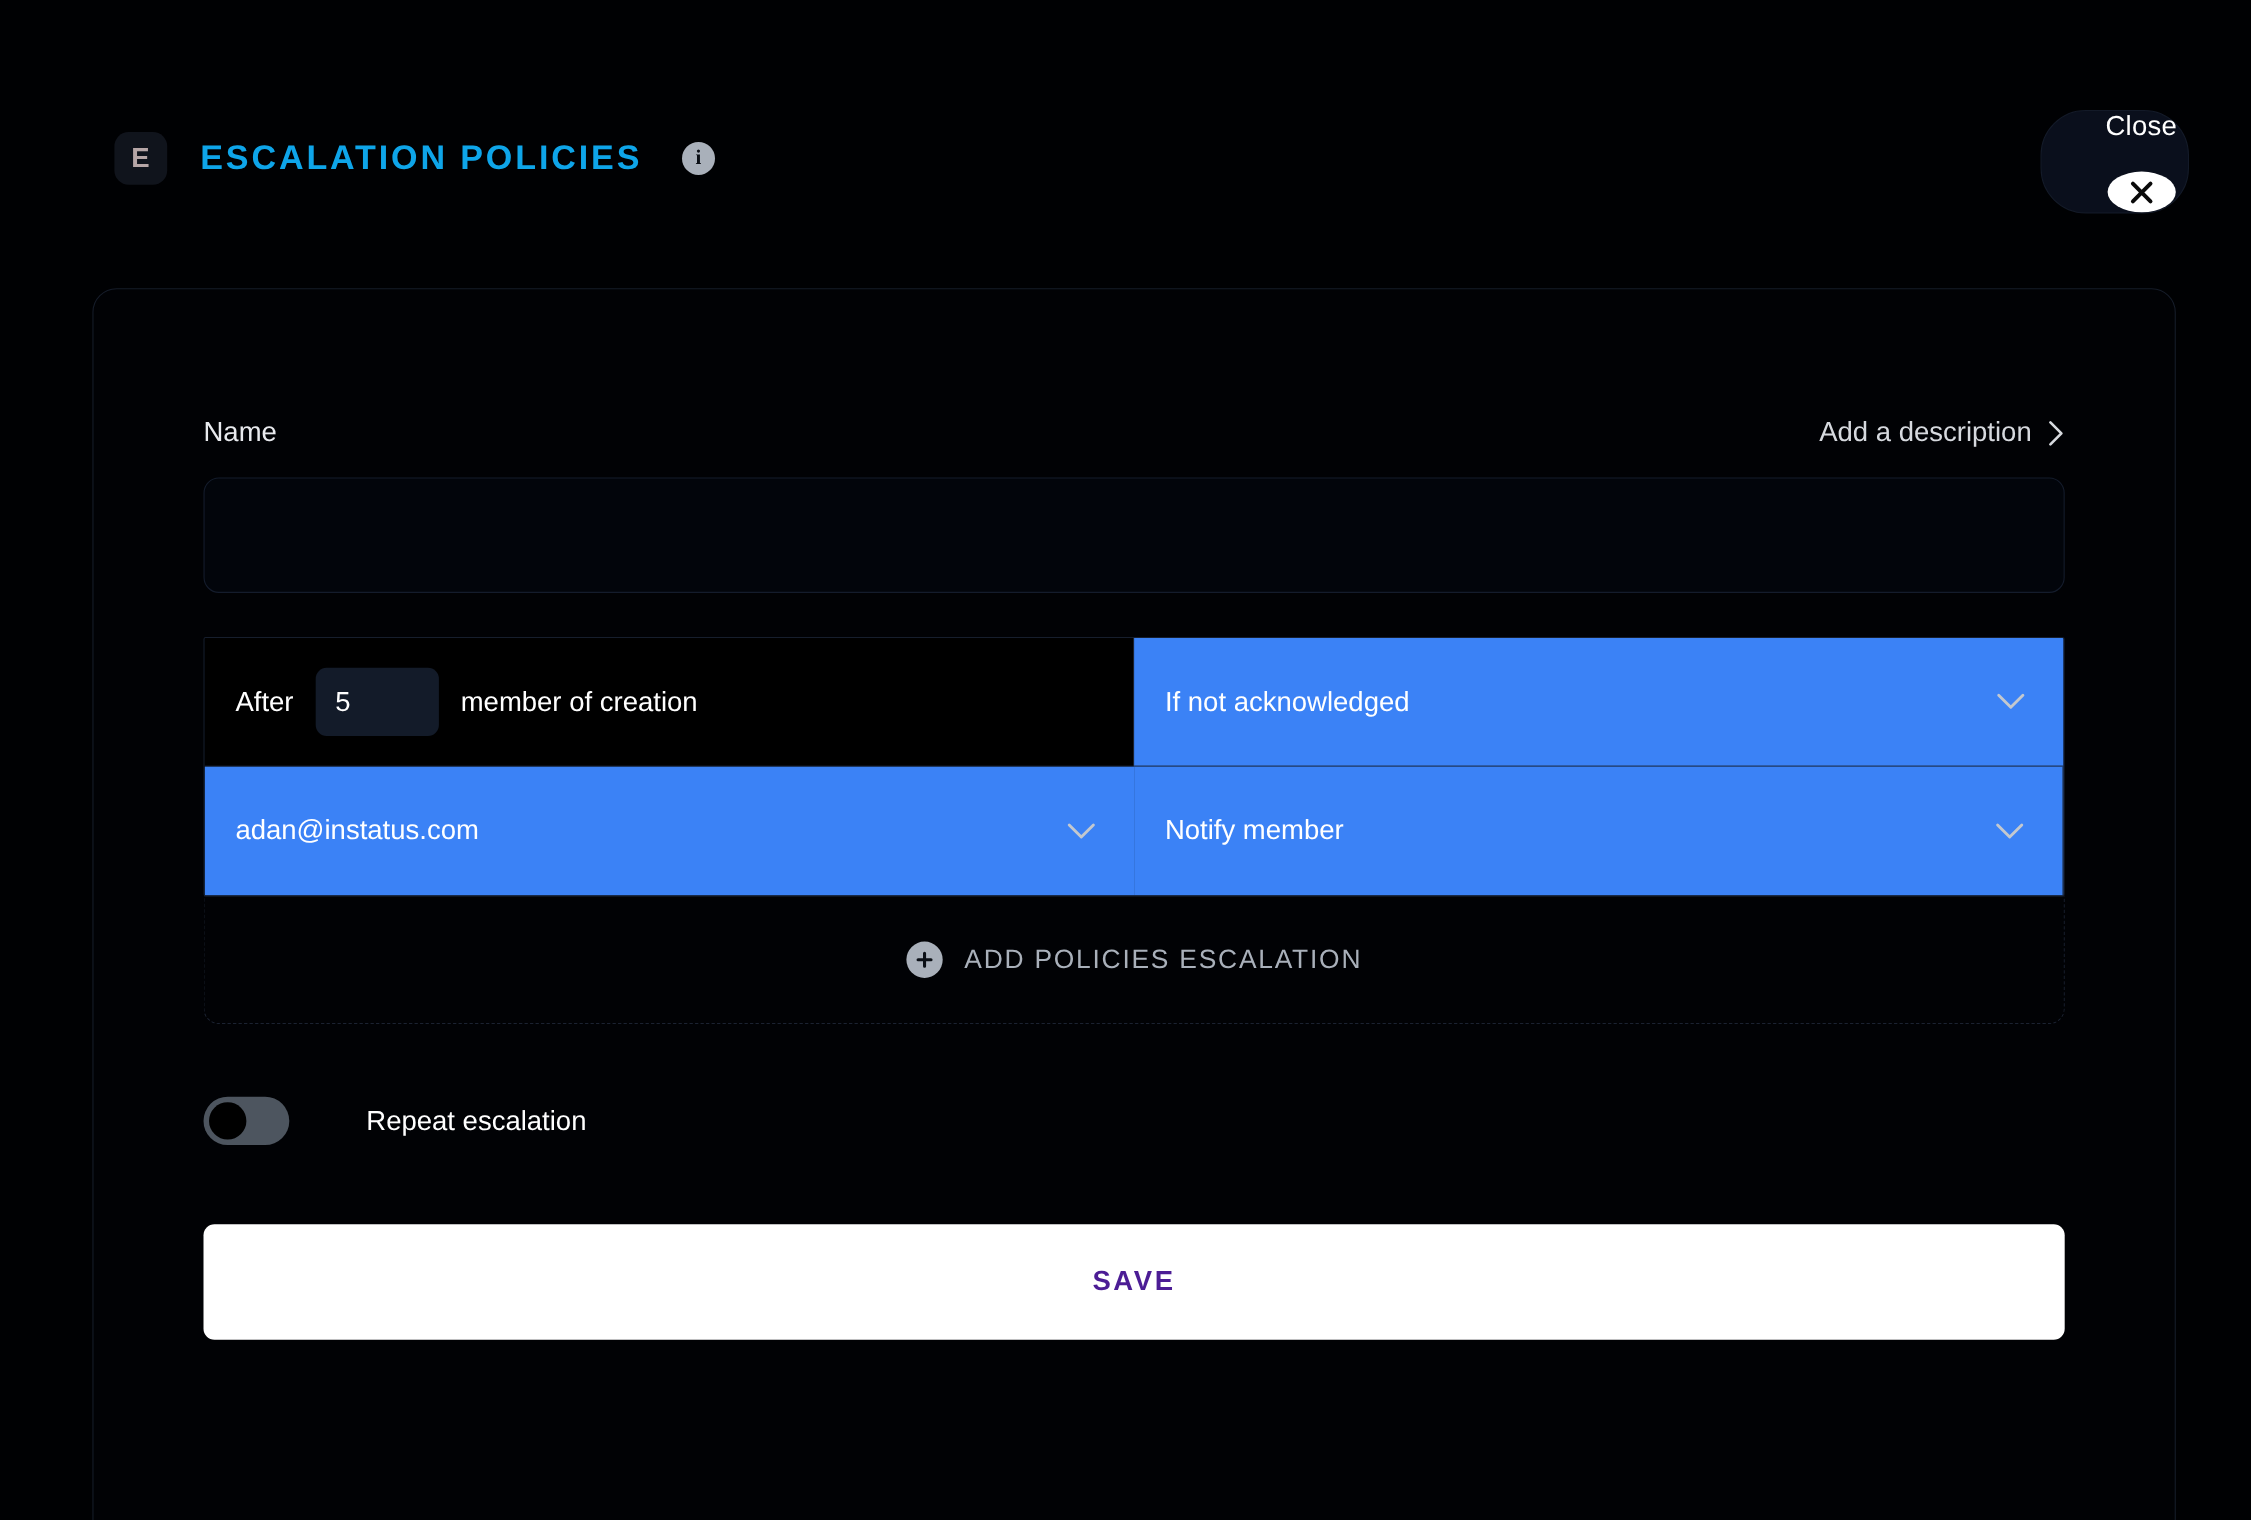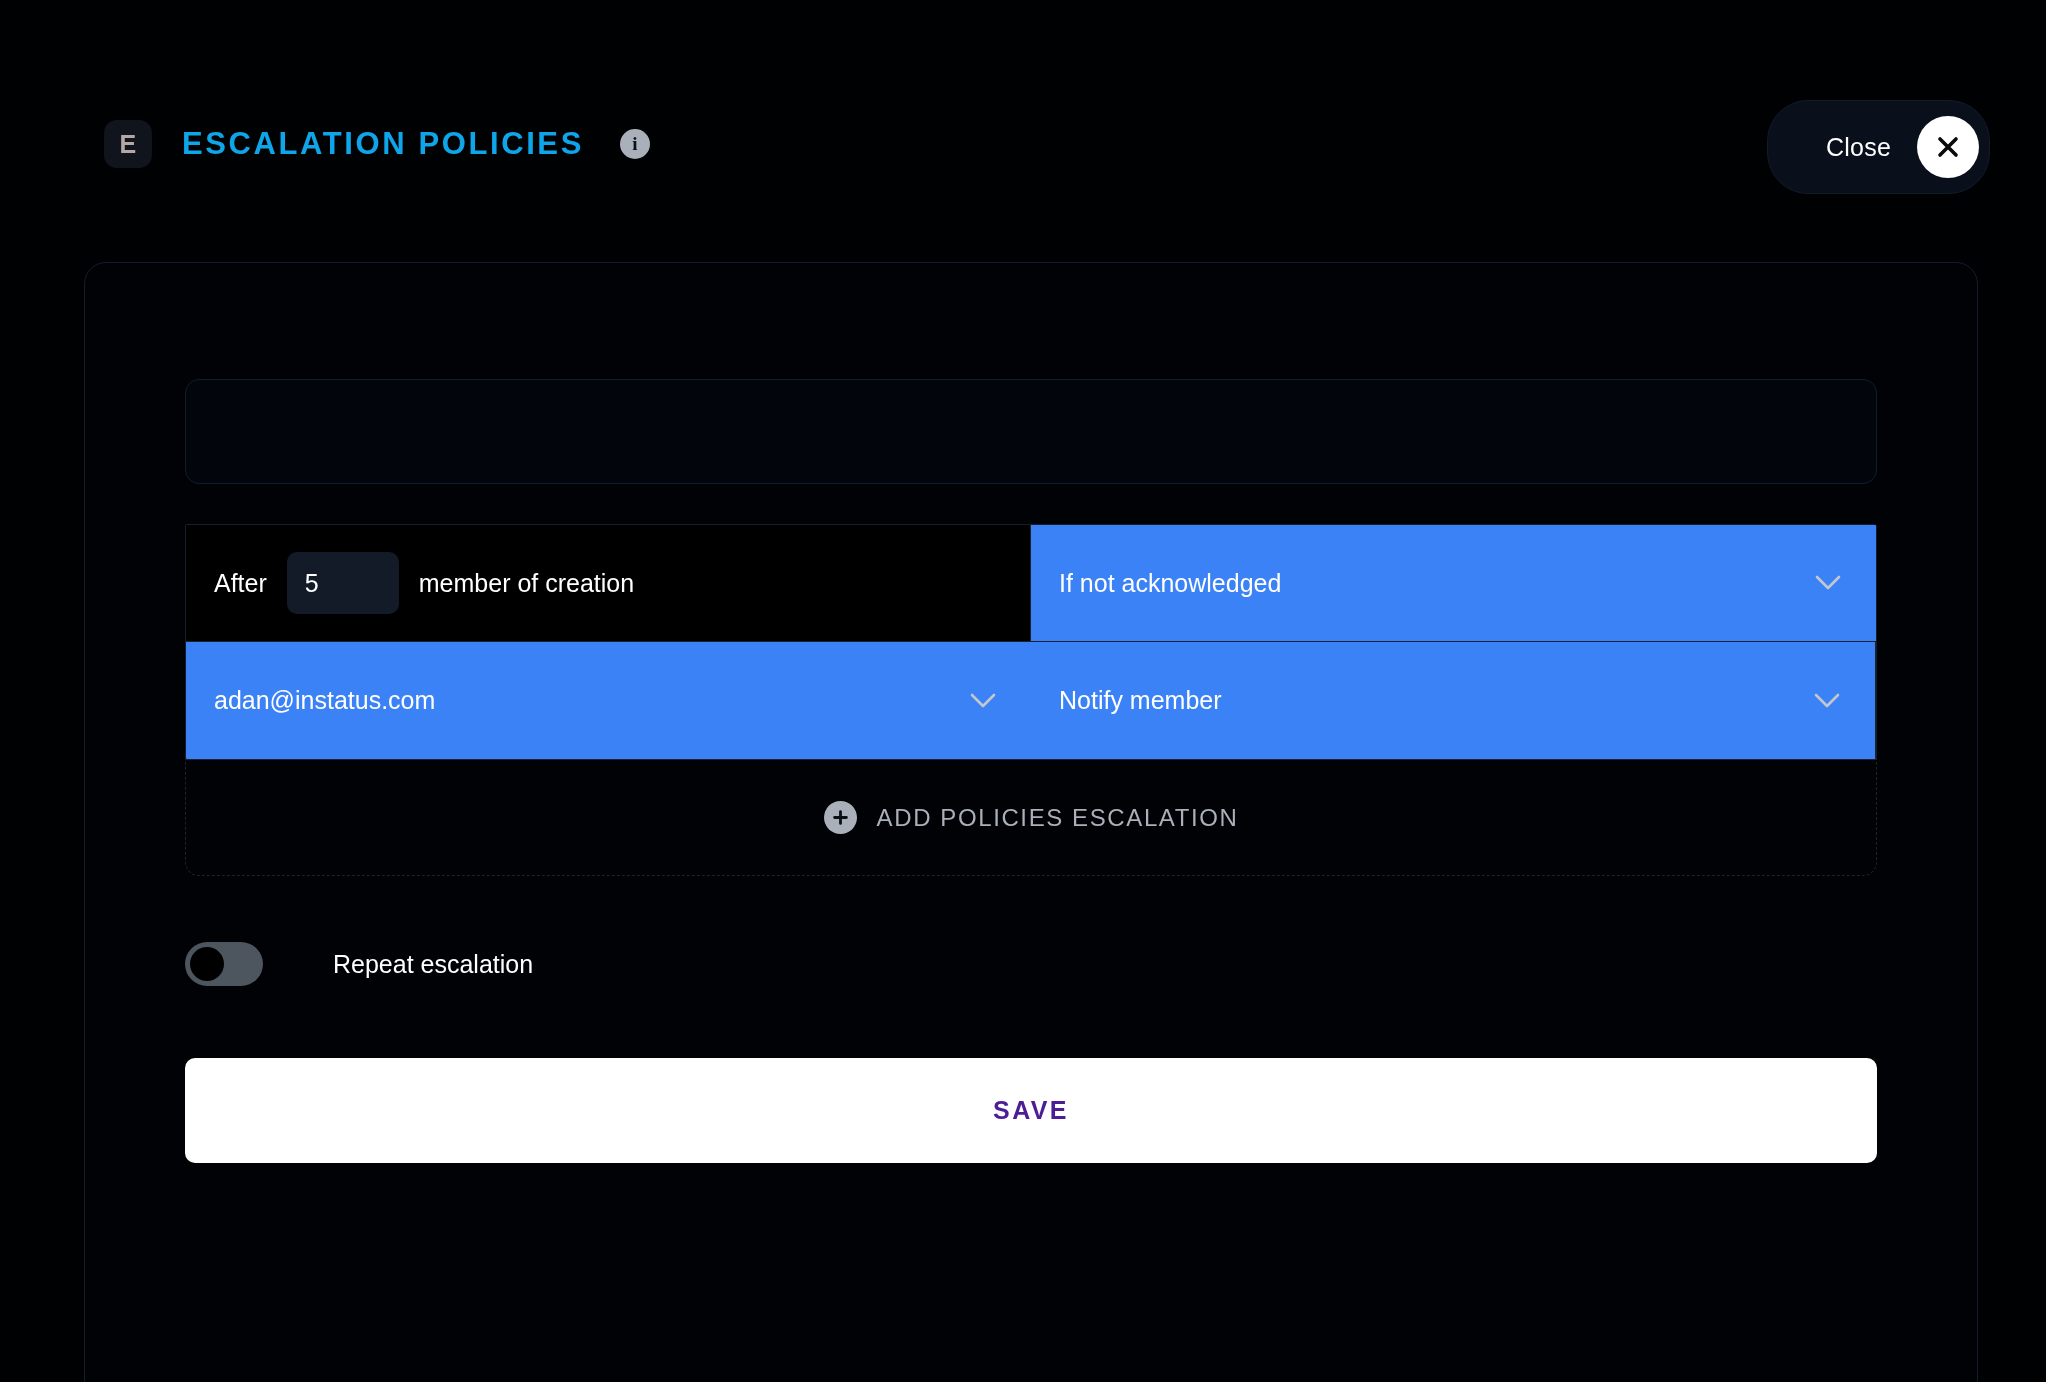--- a/index.html
+++ b/index.html
@@ -77,20 +77,21 @@
     right: 0;
     top: -8px;
     height: 94px;
     display: flex;
     align-items: center;
     gap: 26px;
     background: #0a0f1c;
     border-radius: 41px;
     padding: 0 10px 0 58px;
     border: 1px solid #131a28;
+    flex-direction: column;
   }
 
   .close-label {
     font-size: 25px;
     color: #ffffff;
     letter-spacing: 0.2px;
   }
 
   .close-circle {
     width: 62px;
@@ -306,20 +307,29 @@
         <svg width="26" height="26" viewBox="0 0 26 26" aria-hidden="true">
           <path d="M5 5 L21 21 M21 5 L5 21" stroke="#0a0a0a" stroke-width="3.6" stroke-linecap="round"></path>
         </svg>
       </span>
     </div>
   </div>
 
   <div class="card">
     <div class="card-inner">
 
+      <div class="name-row">
+        <span class="name-label">Name</span>
+        <span class="add-description">
+          <span>Add a description</span>
+          <svg class="chev-right" width="16" height="26" viewBox="0 0 16 26" aria-hidden="true">
+            <path d="M3 3 L13 13 L3 23" fill="none" stroke="#d6d9de" stroke-width="2.4" stroke-linecap="round" stroke-linejoin="round"></path>
+          </svg>
+        </span>
+      </div>
 
       <input class="name-input" type="text" value="" style="">
 
       
       <div class="esc-grid">
 
         <div class="cell dark br bb">
           <div class="after-row">
             <span class="cell-text">After</span>
             <input class="minutes-input" type="text" value="5" style="">

